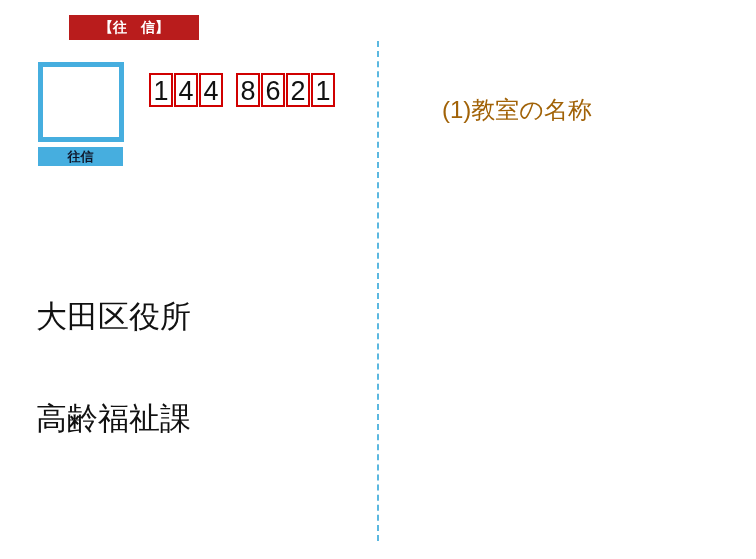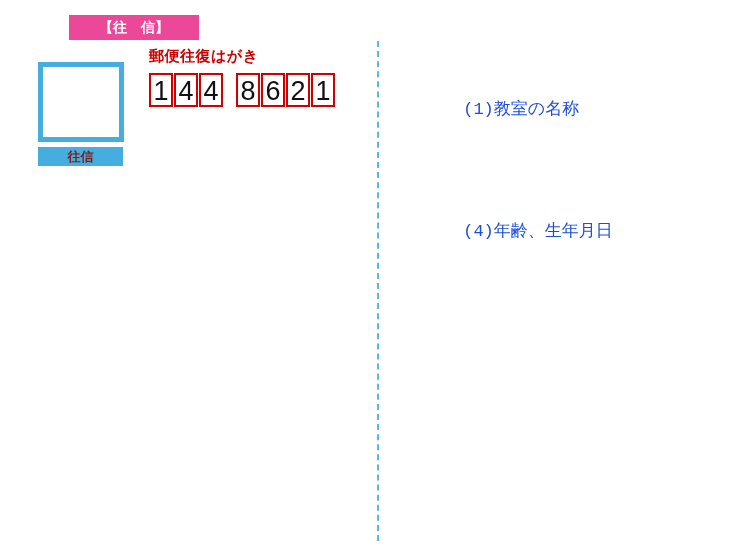--- a/index.html
+++ b/index.html
@@ -39,21 +39,21 @@
     width: 377px;
     height: 559px;
   }
 
   .header-banner {
     position: absolute;
     left: 69px;
     top: 15px;
     width: 130px;
     height: 25px;
-    background: #ec4899;
+    background: #b91c1c;
     color: #ffffff;
     font-size: 14px;
     font-weight: bold;
     line-height: 25px;
     text-align: center;
     letter-spacing: 0px;
     white-space: pre;
   }
 
   .postcard-kind {
@@ -102,21 +102,21 @@
     background: #ffffff;
   }
 
   .stamp-label {
     position: absolute;
     left: 38px;
     top: 147px;
     width: 85px;
     height: 19px;
     background: #46AEDF;
-    color: #7f1d1d;
+    color: #0f172a;
     font-size: 13px;
     font-weight: bold;
     line-height: 19px;
     text-align: center;
   }
 
   .address-block {
     position: absolute;
     left: 36px;
     top: 232px;
@@ -129,72 +129,69 @@
   .address-line { display: block; }
 
   
   .right-panel {
     position: absolute;
     left: 402px;
     top: 62px;
     width: 344px;
   }
   .req-item {
-    font-size: 17px;
+    font-size: 24px;
     line-height: 32px;
-    color: #1d4ed8;
+    color: #a16207;
     margin-bottom: 26px;
     white-space: pre;
-    font-family: Liberation Mono, monospace;
   }
 </style>
 </head>
 <body>
 
 <div id="page">
 
   <div class="left-panel">
 
     <div class="header-banner">【往　信】</div>
 
-    <div class="postcard-kind">郵便往復はがき</div>
 
     <div class="zipcode">
       <div class="zip-box">1</div>
       <div class="zip-box">4</div>
       <div class="zip-box">4</div>
       <div class="zip-gap"></div>
       <div class="zip-box">8</div>
       <div class="zip-box">6</div>
       <div class="zip-box">2</div>
       <div class="zip-box">1</div>
     </div>
 
     <div class="stamp-box"></div>
 
     <div class="stamp-label">往信</div>
 
     <div class="address-block">
+      <span class="address-line">大田区役所</span>
+      <span class="address-line">高齢福祉課</span>
     </div>
 
   </div>
 
   <div class="divider"></div>
 
   <div class="right-panel">
 
     <div class="req-item">
       <span>(1)教室の名称</span>
     </div>
 
 
 
-    <div class="req-item">
-      <span>(4)年齢、生年月日</span>
-    </div>
 
     <div class="req-item">
       
     </div>
 
   </div>
 
 </div>
 
 </body></html>

